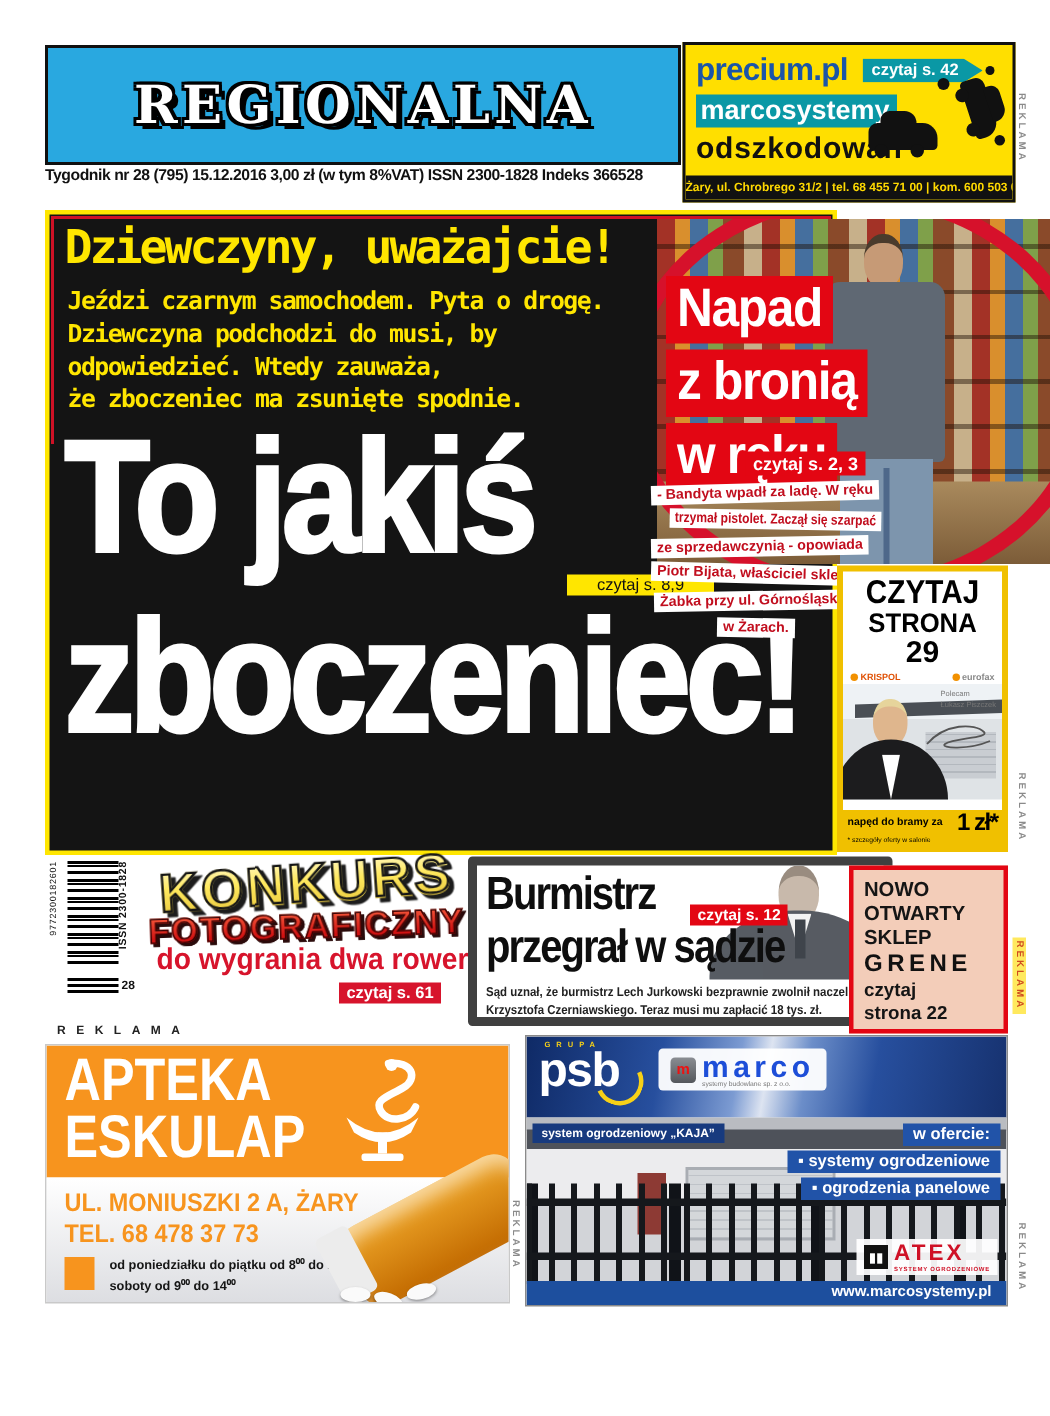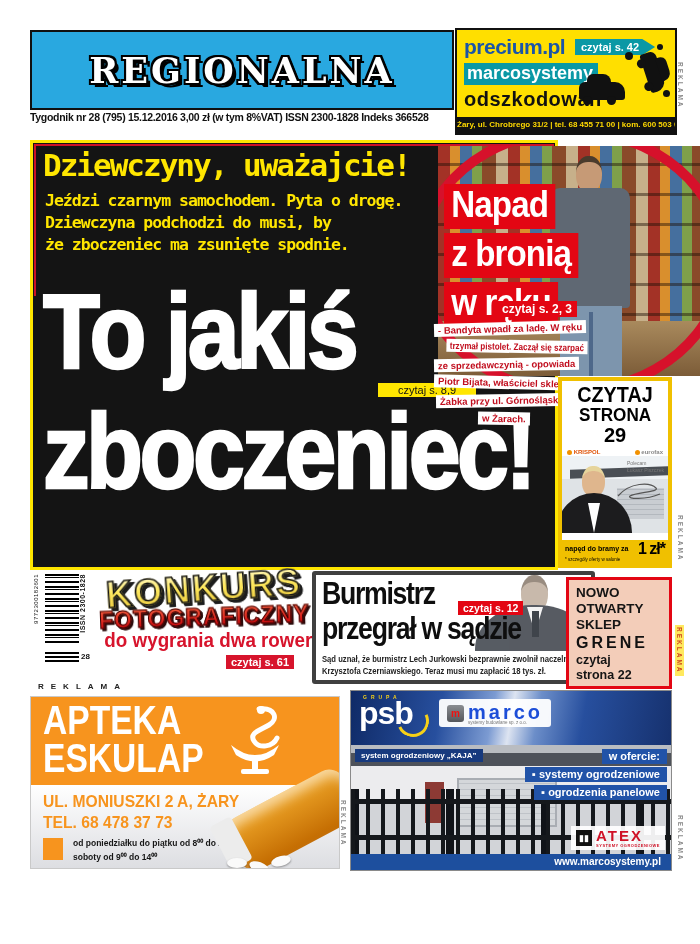--- a/index.html
+++ b/index.html
@@ -125,21 +125,21 @@
      background:linear-gradient(180deg,#ff6a45 0%,#d01212 70%);
      -webkit-background-clip:text;background-clip:text;color:transparent;
      -webkit-text-stroke:1px #3a0202;filter:drop-shadow(2px 2px 0 #2a0a0a);
      transform:rotate(-2deg);}
   .konkurs-l3{font-weight:bold;font-size:20px;color:#d7142c;margin-top:-2px;transform:scaleX(.94);}
   .konkurs-tag{display:inline-block;background:#d7142c;color:#fff;font-size:11px;font-weight:bold;
      padding:1px 5px;margin-left:112px;margin-top:0px;}
   .reklama-h{left:38px;top:682px;font-size:8px;font-weight:bold;color:#222;letter-spacing:7px;}
 
   
-  .burmistrz{left:312px;top:571px;width:283px;height:113px;background:#fff;border:4px solid #404040;
+  .burmistrz{left:312px;top:571px;width:283px;height:113px;background:#fff;border:6px solid #404040;
      border-radius:3px;box-sizing:border-box;overflow:hidden;}
   .bu-photo{position:absolute;right:-4px;top:-2px;width:120px;height:78px;opacity:.9;}
   .bu-head{position:absolute;left:46px;top:2px;width:27px;height:31px;background:#c3b2a2;
      border-radius:48%;border-top:7px solid #8e8073;}
   .bu-suit{position:absolute;left:0px;top:32px;width:118px;height:46px;background:#454a52;
      border-radius:48% 48% 0 0/95% 95% 0 0;}
   .bu-shirt{position:absolute;left:52px;top:34px;width:16px;height:26px;background:#f2f2f2;
      clip-path:polygon(0 0,100% 0,50% 100%);}
   .bu-tie{position:absolute;left:57px;top:38px;width:7px;height:26px;background:#2b3038;}
   .bu-h{position:absolute;left:6px;font-weight:bold;font-size:31px;color:#0e0e0e;letter-spacing:-1.5px;
@@ -247,20 +247,21 @@
     <div class="abs smoke" style="left:206px;top:60px;width:7px;height:7px;"></div>
     <div class="abs precium-foot nowrap">Żary, ul. Chrobrego 31/2 | tel. 68 455 71 00 | kom. 600 503 057</div>
   </div>
 
   <div class="abs mainbox">
     <div class="redframe"></div>
     <div class="abs kicker nowrap">Dziewczyny, uważajcie!</div>
     <div class="abs leadtxt">
       <div>Jeździ czarnym samochodem. Pyta o drogę.</div>
       <div>Dziewczyna podchodzi do musi, by</div>
+      <div>odpowiedzieć. Wtedy zauważa,</div>
       <div>że zboczeniec ma zsunięte spodnie.</div>
     </div>
     <div class="abs bigline nowrap" style="left:10px;top:138px;">To jakiś</div>
     <div class="abs tag-yellow nowrap" style="left:345px;top:240px;">czytaj s. 8,9</div>
     <div class="abs bigline nowrap" style="left:10px;top:258px;">zboczeniec!</div>
   </div>
 
   <div class="abs shopphoto">
     <div class="counter"></div>
     <div class="abs" style="left:108px;top:10px;width:90px;height:230px;">

